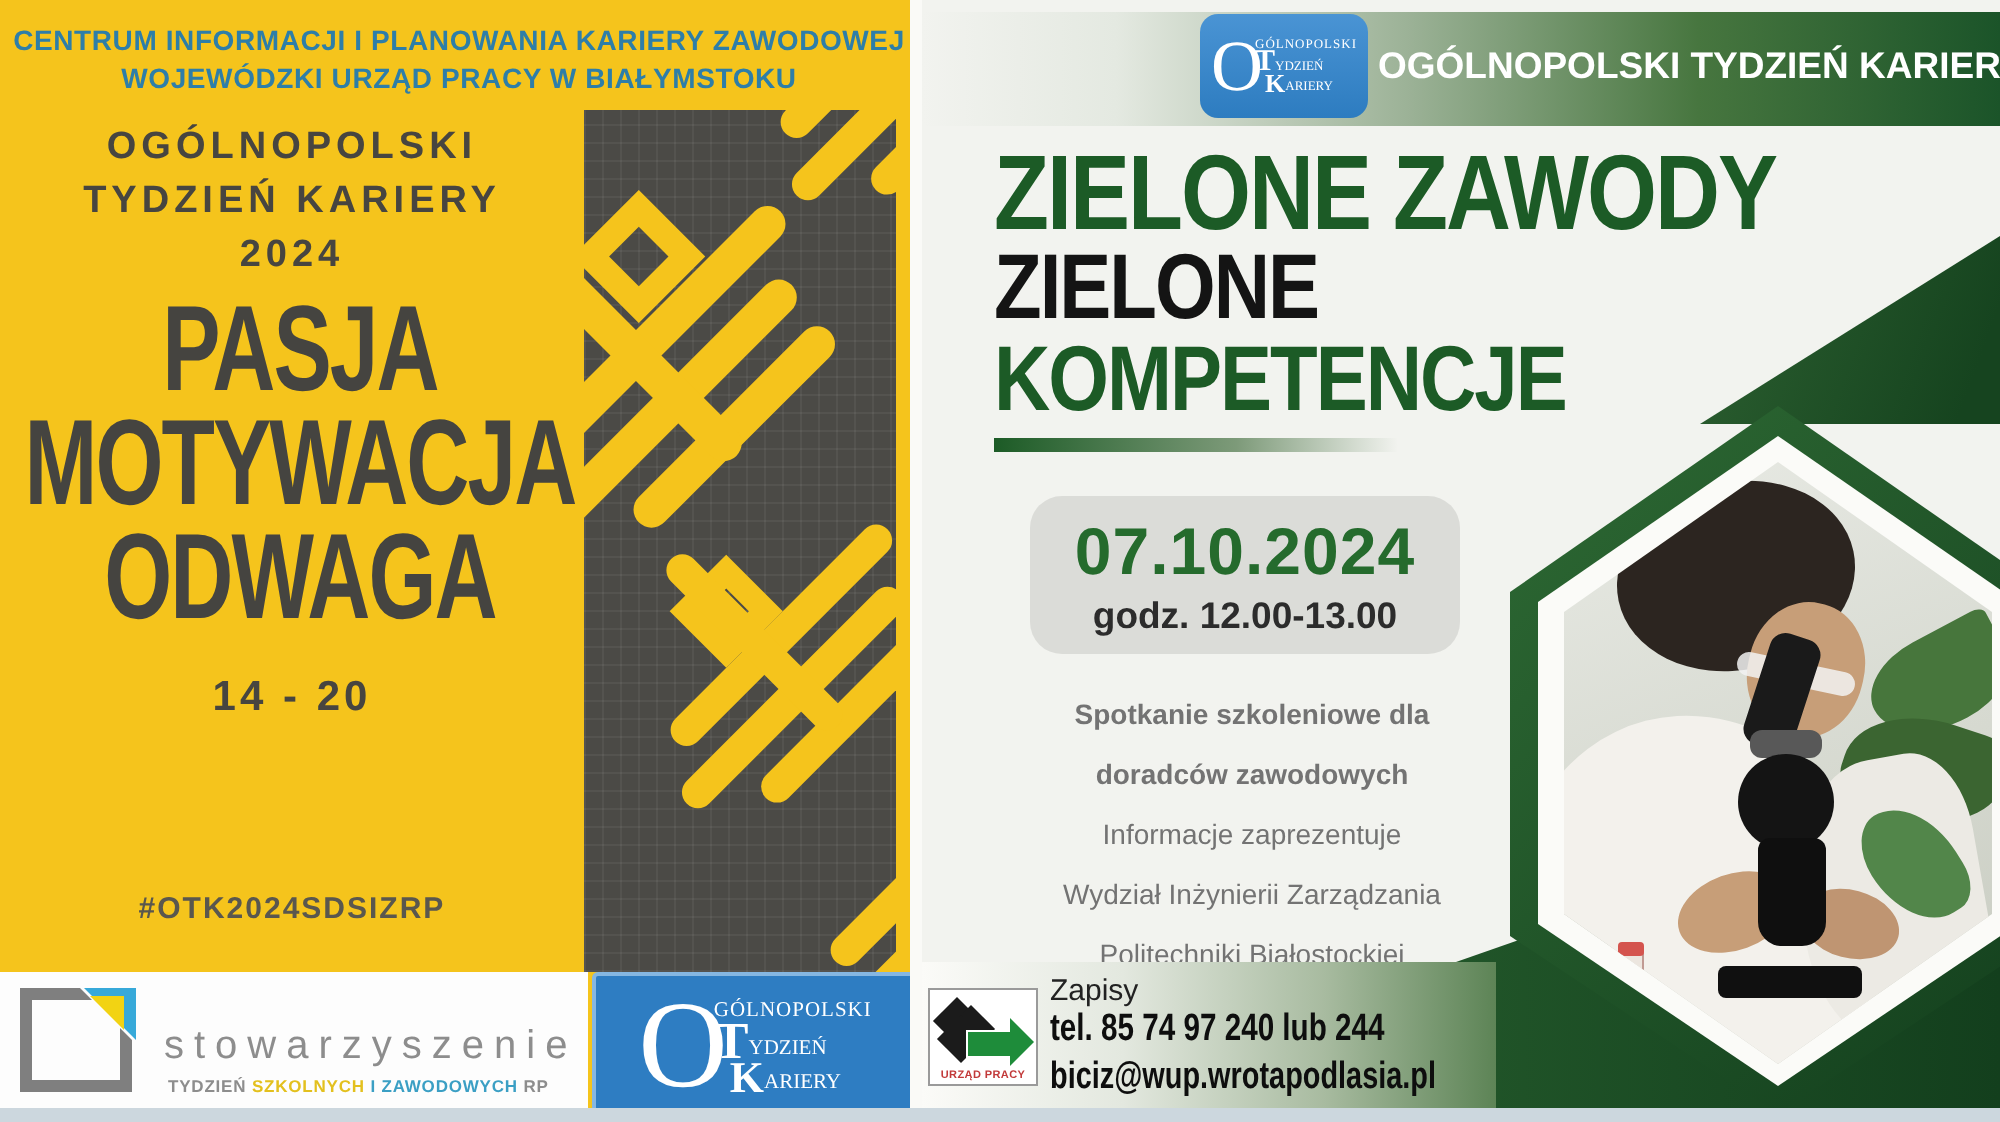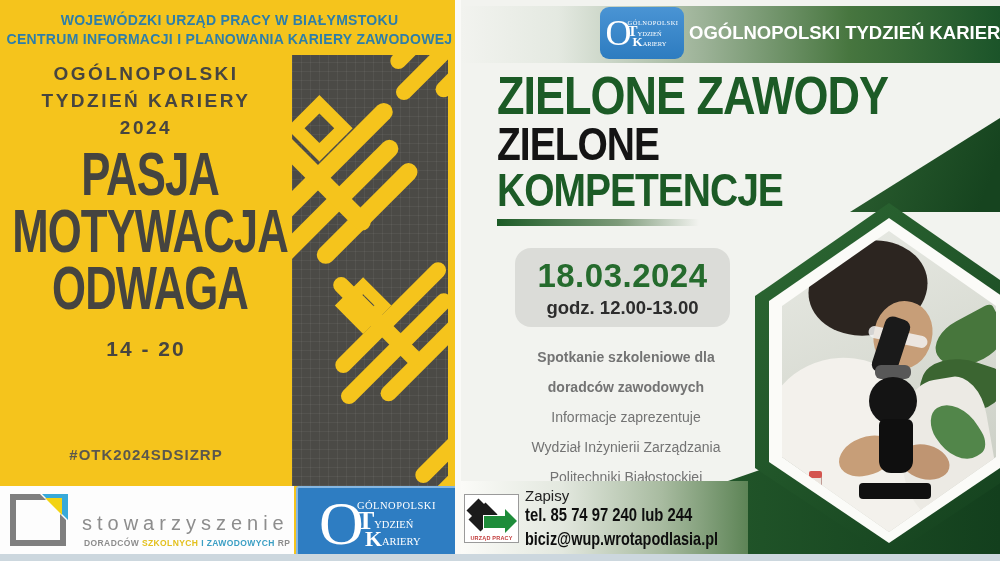--- a/index.html
+++ b/index.html
@@ -144,22 +144,22 @@
   .bottom-strip { position:absolute; left:0; top:554px; width:1000px; height:7px; background:#ccd7de; z-index:60; }
 </style>
 </head>
 <body>
 
 <div class="canvas">
 
   <div class="lp">
 
     <div class="lp-header">
+      <div>CENTRUM INFORMACJI I PLANOWANIA KARIERY ZAWODOWEJ</div>
       <div>WOJEWÓDZKI URZĄD PRACY W BIAŁYMSTOKU</div>
-      <div>CENTRUM INFORMACJI I PLANOWANIA KARIERY ZAWODOWEJ</div>
     </div>
 
     <div class="lp-pattern">
       <svg width="156" height="431" viewBox="0 0 156 431">
         <g fill="#F5C41C">
           <g transform="translate(95,6) rotate(-45)">
             <rect x="0" y="0" width="150" height="16" rx="8"></rect>
             <rect x="-18" y="26" width="150" height="16" rx="8"></rect>
             <rect x="12" y="52" width="115" height="16" rx="8"></rect>
             <rect x="40" y="-36" width="30" height="30" fill="none" stroke="#F5C41C" stroke-width="12"></rect>
@@ -208,21 +208,21 @@
 
     <div class="lp-strip">
       <div class="assoc-logo">
         <div class="assoc-sq"></div>
         <div class="fold-mask"></div>
         <div class="fold-blue"></div>
         <div class="fold-yellow"></div>
       </div>
       <div class="assoc-name">stowarzyszenie</div>
       <div class="assoc-sub">
-        <span class="c-gray">DORADCÓW</span>
+        <span class="c-gray">TYDZIEŃ</span>
         <span class="c-yel">SZKOLNYCH</span>
         <span class="c-teal">I ZAWODOWYCH</span>
         <span class="c-gray">RP</span>
       </div>
     </div>
 
     <div class="lp-otk">
       <div class="otkl">
         <span class="o">O</span>
         <span class="col">
@@ -267,21 +267,21 @@
 
     <div class="rp-wedge"></div>
     <div class="rp-greenpanel"></div>
 
     <div class="rp-t1">ZIELONE ZAWODY</div>
     <div class="rp-t2">ZIELONE</div>
     <div class="rp-t3">KOMPETENCJE</div>
     <div class="rp-bar"></div>
 
     <div class="rp-badge">
-      <div class="date">18.03.2024</div>
+      <div class="date">07.10.2024</div>
       <div class="time">godz. 12.00-13.00</div>
     </div>
 
     <div class="rp-body">
       <div class="b">Spotkanie szkoleniowe dla</div>
       <div class="b">doradców zawodowych</div>
       <div>Informacje zaprezentuje</div>
       <div>Wydział Inżynierii Zarządzania</div>
       <div>Politechniki Białostockiej</div>
     </div>

